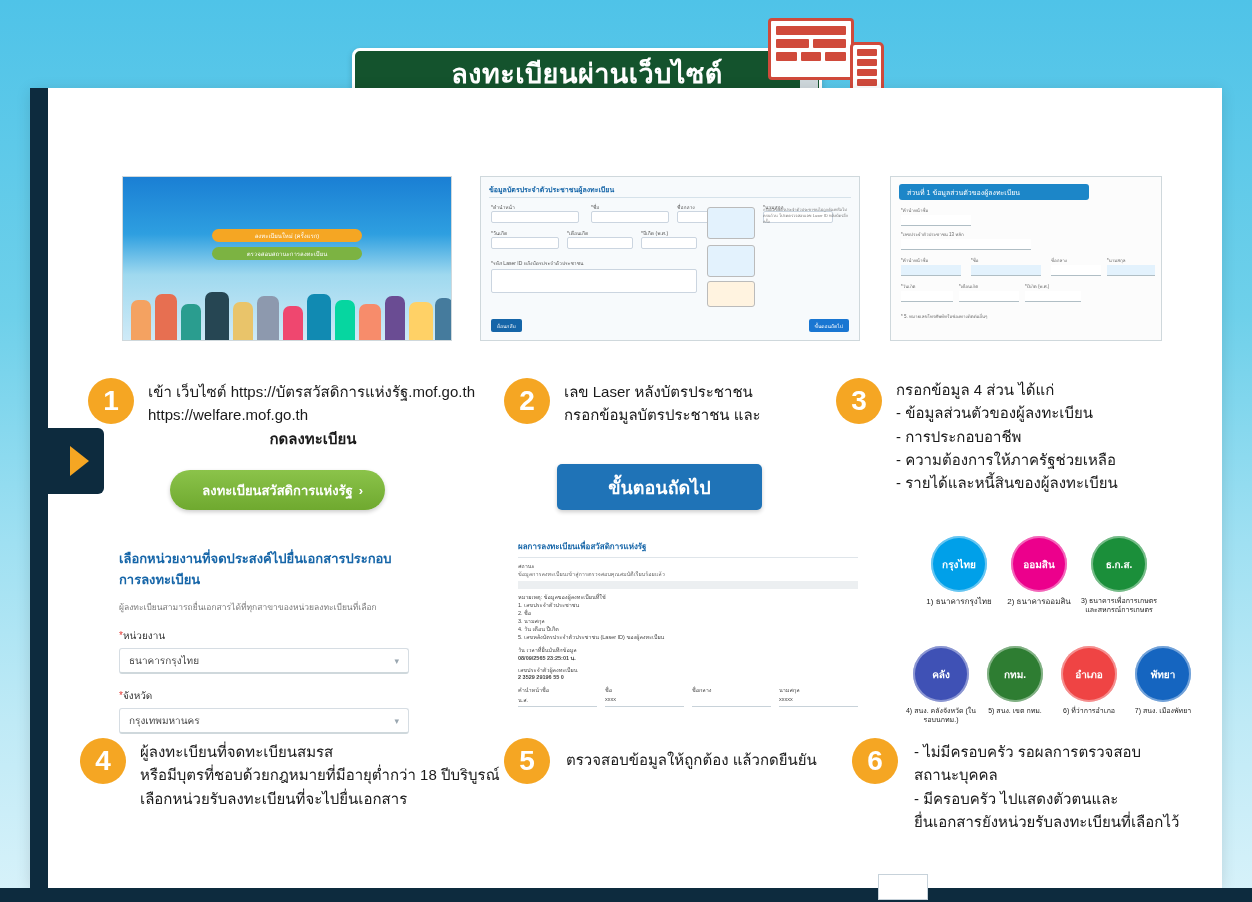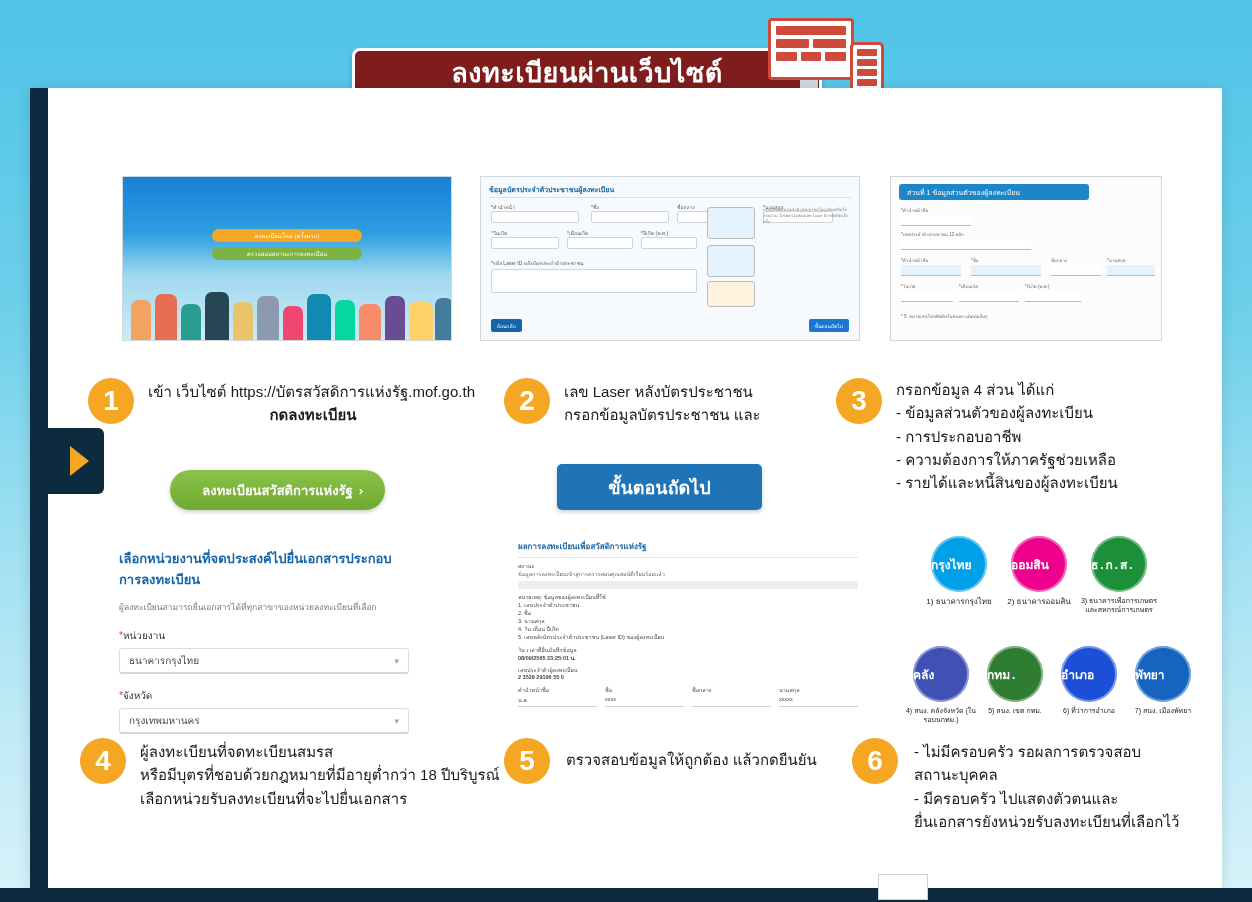--- a/index.html
+++ b/index.html
@@ -10,24 +10,24 @@
   }
   body {
     background: linear-gradient(180deg, #4fc3e8 0%, #6ed0ea 35%, #9fe0f2 60%, #bfeaf6 80%, #d8f2fa 100%);
     position: relative;
   }
   
   .header-banner {
     position: absolute;
     left: 352px; top: 48px;
     width: 470px; height: 50px;
-    background: #7f1d1d;
+    background: #14532d;
     border: 3px solid #ffffff;
     border-radius: 8px;
-    display: flex; align-items: flex-start; justify-content: center;
+    display: flex; align-items: center; justify-content: center;
     box-shadow: 0 3px 6px rgba(0,0,0,0.18);
   }
   .header-banner .title {
     color: #ffffff;
     font-size: 27px;
     font-weight: bold;
     letter-spacing: 0.5px;
     white-space: nowrap;
   }
   
@@ -177,24 +177,23 @@
   .rm-line { height: 1px; background: #dfe5ea; margin: 4px 0; }
   .rm-row { display: flex; gap: 8px; margin-top: 2px; }
   .rm-box { border-bottom: 1px solid #c8d2d9; height: 11px; flex: 1; }
   .rm-grey { background: #eceff1; height: 8px; }
   
   .banks { position: absolute; left: 890px; top: 448px; width: 280px; }
   .bank { position: absolute; width: 78px; text-align: center; }
   .bank .circle {
     width: 56px; height: 56px; border-radius: 50%;
     margin: 0 auto 5px auto;
-    display: flex; align-items: center; justify-content: flex-start;
-    font-size: 12px; color: #fff; font-weight: bold; overflow: hidden;
+    display: flex; align-items: center; justify-content: center;
+    font-size: 10px; color: #fff; font-weight: bold; overflow: hidden;
     box-shadow: inset 0 0 0 2px rgba(255,255,255,0.4);
-    font-family: Liberation Mono, monospace;
   }
   .bank .cap { font-size: 8px; color: #222; line-height: 1.25; }
   
   .bottom-band {
     position: absolute; left: 0; bottom: 0; width: 100%; height: 14px;
     background: #0d2b3e;
   }
   .pager {
     position: absolute; left: 878px; bottom: 2px;
     width: 50px; height: 26px; background: #ffffff; border: 1px solid #c7d2da;
@@ -318,20 +317,21 @@
       <div class="t3-field" style="left:68px; top:114px; width:60px;"></div>
       <div class="t3-lbl" style="left:134px; top:106px;">*ปีเกิด (พ.ศ.)</div>
       <div class="t3-field" style="left:134px; top:114px; width:56px;"></div>
       <div class="t3-lbl" style="left:10px; top:136px;">* 5. หมายเลขโทรศัพท์หรือช่องทางติดต่ออื่นๆ</div>
     </div>
   </div>
 
   <div class="step-badge" style="left:58px; top:290px;">1</div>
   <div class="step-text" style="left:118px; top:292px; width:330px;">
     <div>เข้า เว็บไซต์ https://บัตรสวัสดิการแห่งรัฐ.mof.go.th</div>
+    <div>https://welfare.mof.go.th</div>
     <div style="font-weight:bold;text-align:center;">กดลงทะเบียน</div>
   </div>
   <div class="green-btn">
     <span>ลงทะเบียนสวัสดิการแห่งรัฐ</span>
     <span class="arrow">›</span>
   </div>
 
   <div class="step-badge" style="left:474px; top:290px;">2</div>
   <div class="step-text" style="left:534px; top:292px; width:300px;">
     <div>เลข Laser หลังบัตรประชาชน</div>
@@ -422,21 +422,21 @@
         </div>
       <div class="cap" style="font-size:7px;"><span>4)</span> <span>สนง. คลังจังหวัด (ในรอบนกทม.)</span></div>
     </div>
     <div class="bank" style="left:56px;  top:110px;">
       <div class="circle" style="background:#2e7d32;">
           <span>กทม.</span>
         </div>
       <div class="cap" style="font-size:7px;"><span>5)</span> <span>สนง. เขต กทม.</span></div>
     </div>
     <div class="bank" style="left:130px; top:110px;">
-      <div class="circle" style="background:#1d4ed8;">
+      <div class="circle" style="background:#ef4444;">
           <span>อำเภอ</span>
         </div>
       <div class="cap" style="font-size:7px;"><span>6)</span> <span>ที่ว่าการอำเภอ</span></div>
     </div>
     <div class="bank" style="left:204px; top:110px;">
       <div class="circle" style="background:#1565c0;">
           <span>พัทยา</span>
         </div>
       <div class="cap" style="font-size:7px;"><span>7)</span> <span>สนง. เมืองพัทยา</span></div>
     </div>

